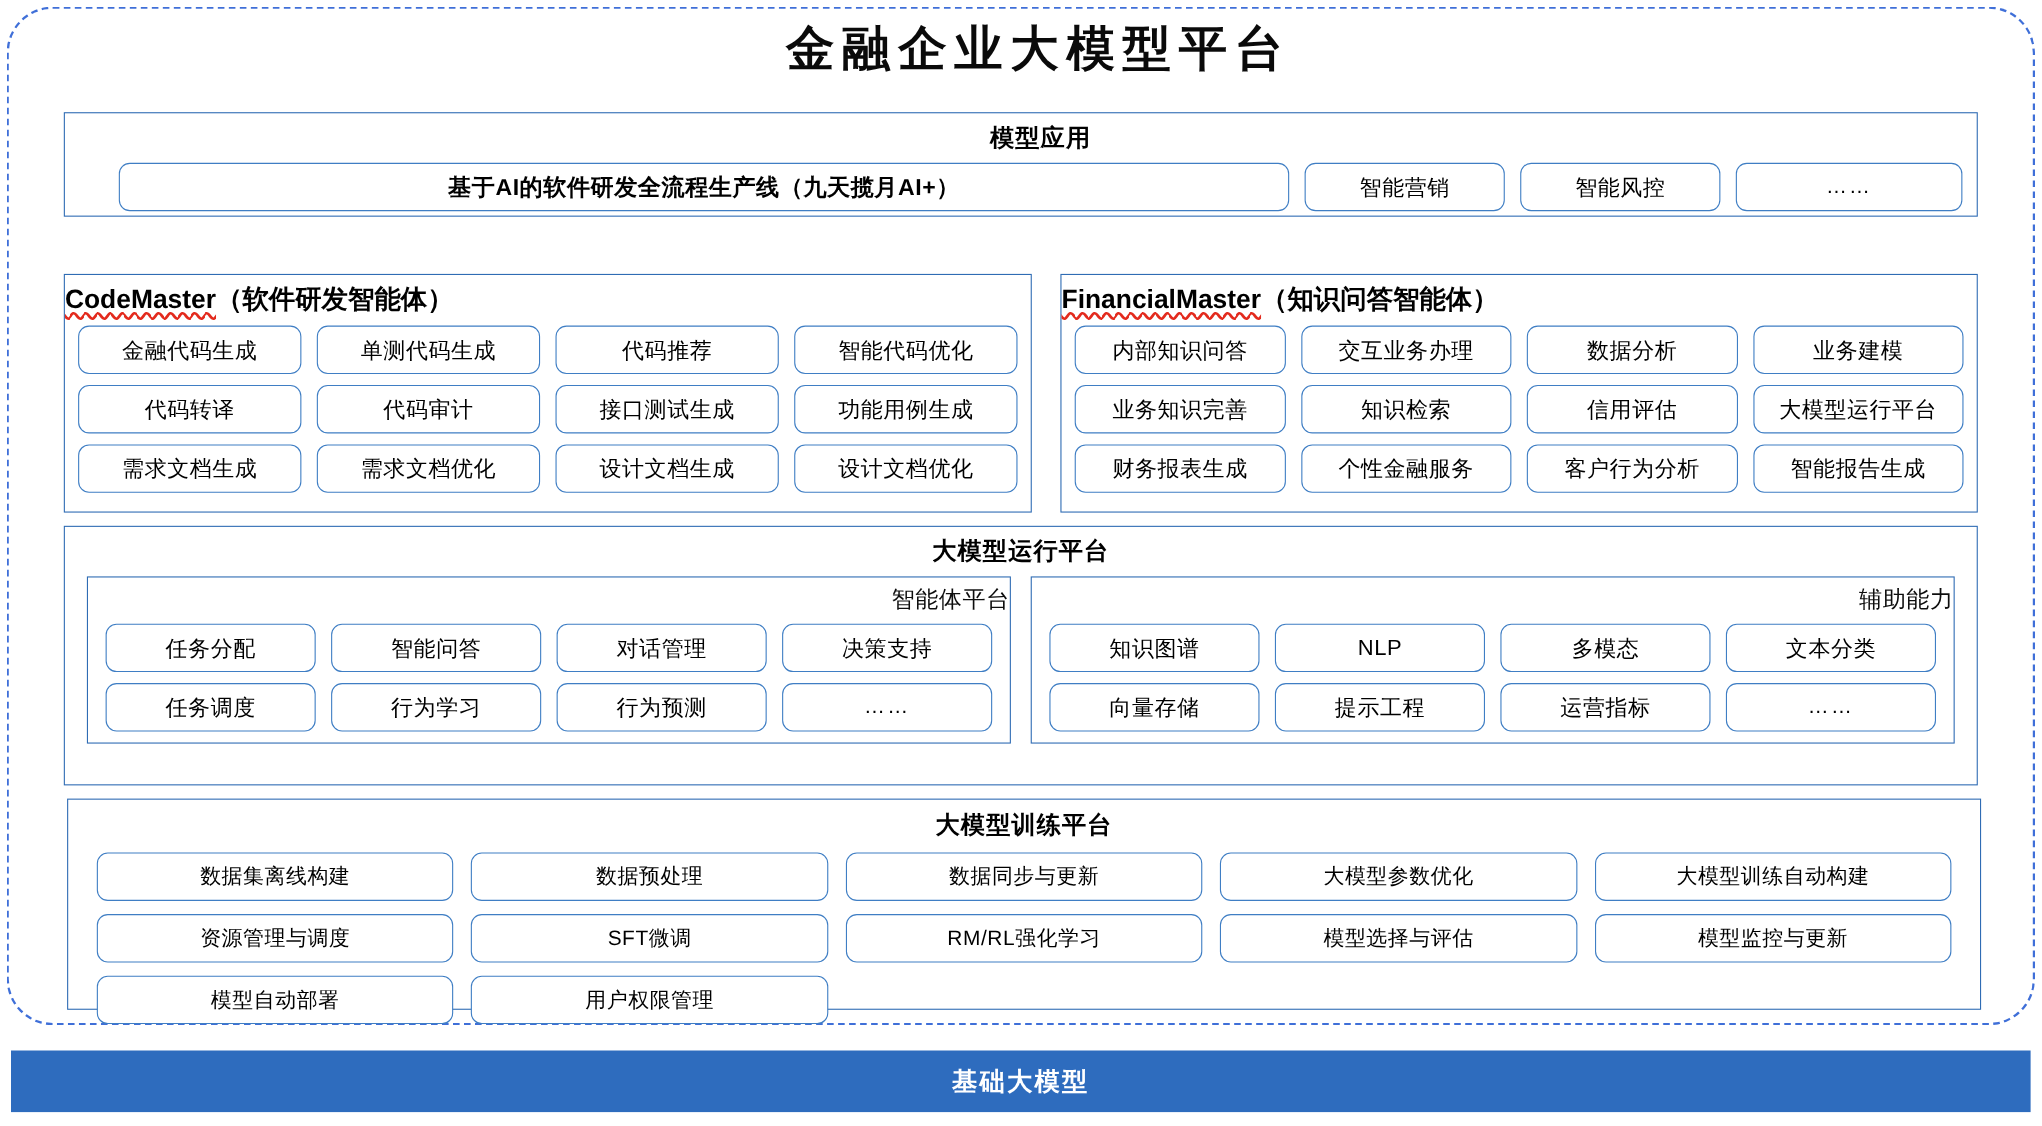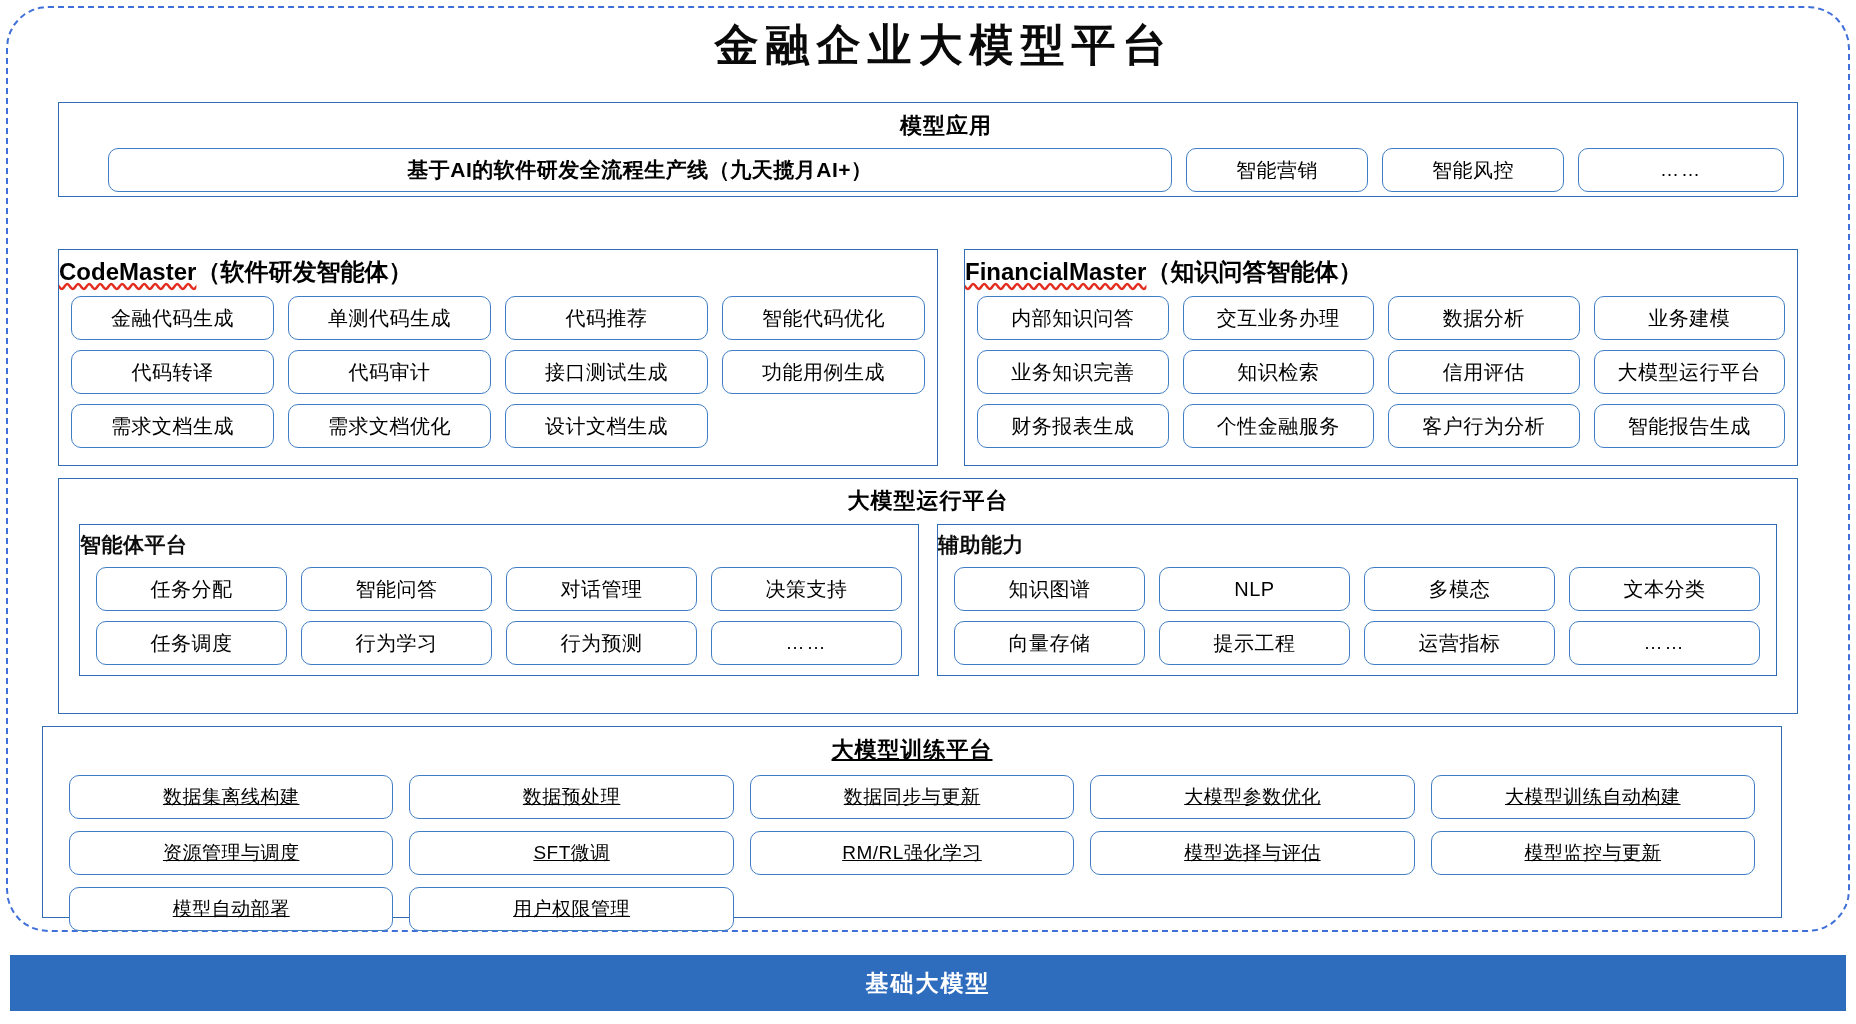--- a/index.html
+++ b/index.html
@@ -42,23 +42,23 @@
     background: #ffffff;
   }
   .panel-title {
     text-align: center;
     font-size: 22px;
     font-weight: 700;
     color: #000000;
     letter-spacing: 1px;
   }
   .sub-title {
-    text-align: left;
+    text-align: right;
     font-size: 21px;
-    font-weight: 700;
+    font-weight: 400;
     color: #0d0d0d;
     letter-spacing: 0.5px;
   }
 
   
   .pill {
     border: 1.5px solid #3f7ec4;
     border-radius: 10px;
     background: #ffffff;
     display: flex;
@@ -123,21 +123,21 @@
     flex: 1 1 0;
     padding-bottom: 10px;
   }
   .subpanel .sub-title { margin-top: 6px; }
   .sub-grid {
     grid-template-columns: repeat(4, 1fr);
     padding: 8px 16px 0 16px;
   }
 
   
-  #sec-training { left: 42px; top: 726px; width: 1740px; height: 192px; text-decoration: underline; }
+  #sec-training { left: 61px; top: 726px; width: 1740px; height: 192px; }
   #sec-training .panel-title { margin-top: 8px; }
   .train-grid {
     grid-template-columns: repeat(5, 1fr);
     padding: 10px 26px 0 26px;
     gap: 12px 16px;
   }
   .train-grid .pill { font-size: 19px; }
 
   
   .base-bar {
@@ -182,20 +182,21 @@
       <div class="pill">单测代码生成</div>
       <div class="pill">代码推荐</div>
       <div class="pill">智能代码优化</div>
       <div class="pill">代码转译</div>
       <div class="pill">代码审计</div>
       <div class="pill">接口测试生成</div>
       <div class="pill">功能用例生成</div>
       <div class="pill">需求文档生成</div>
       <div class="pill">需求文档优化</div>
       <div class="pill">设计文档生成</div>
+      <div class="pill">设计文档优化</div>
     </div>
   </div>
 
   <div class="panel" id="sec-financial">
     <div class="agent-head">
       <span class="misspelled">FinancialMaster</span><span>（知识问答智能体）</span>
     </div>
     <div class="grid agent-grid">
       <div class="pill">内部知识问答</div>
       <div class="pill">交互业务办理</div>

